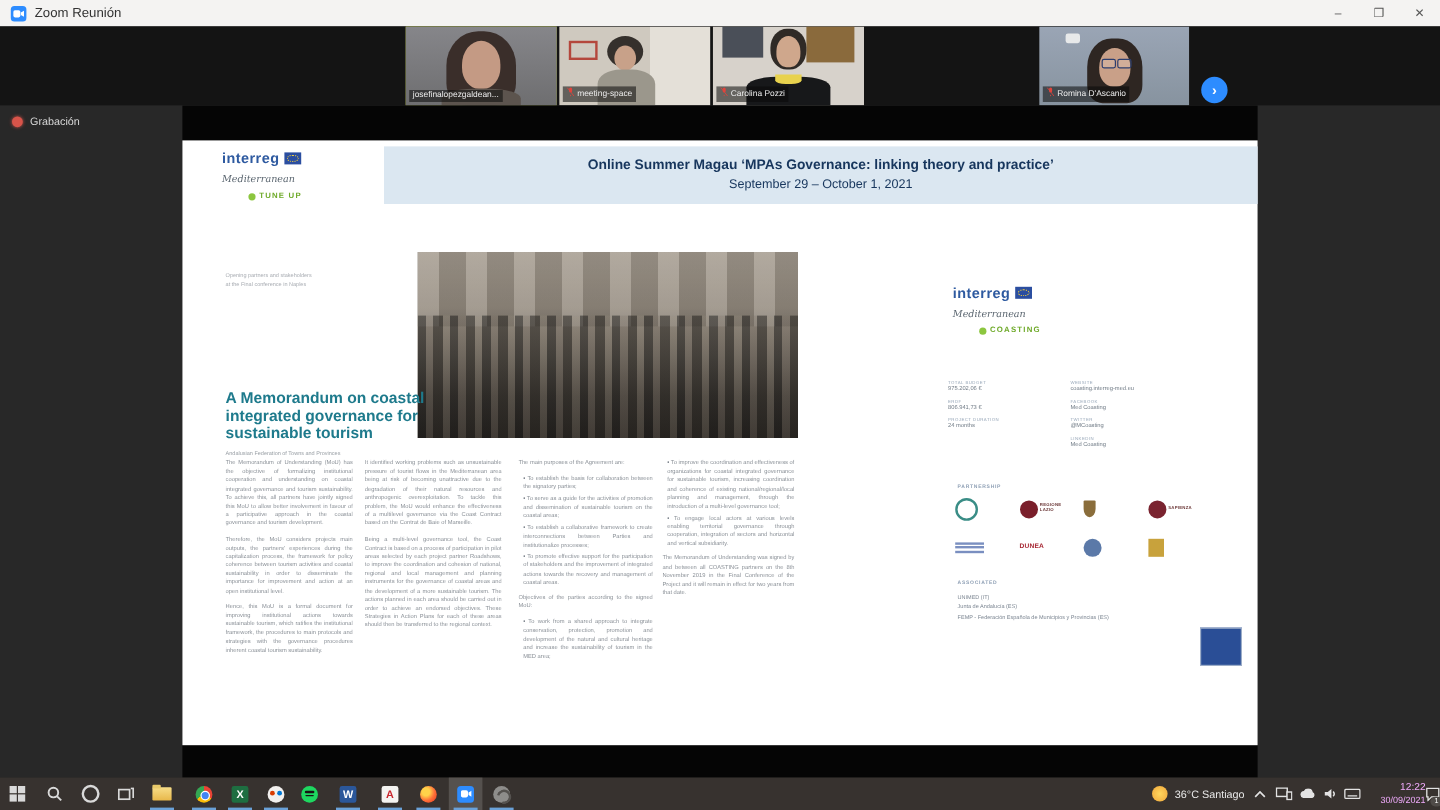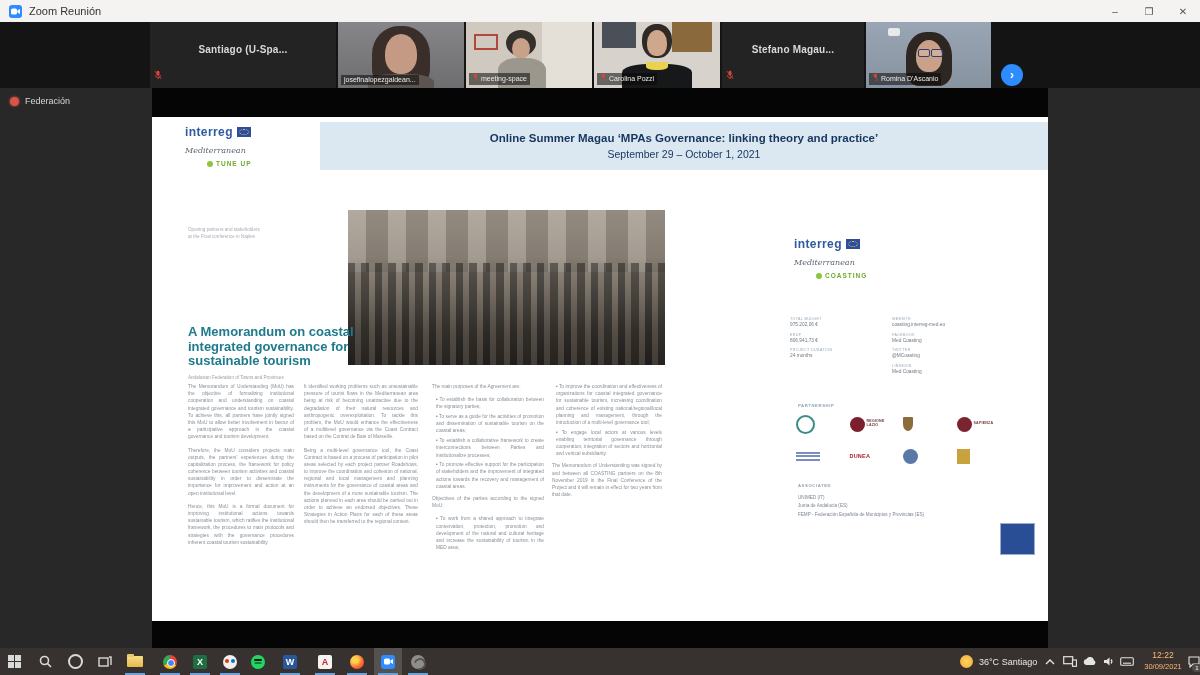--- a/index.html
+++ b/index.html
@@ -148,21 +148,21 @@
   .spotify{width:14px;height:14px;border-radius:50%;background:#1ed760;position:relative;}
   .spotify::before{content:"";position:absolute;left:3px;top:4px;width:8px;height:2px;border-radius:2px;background:#191414;box-shadow:0 3px 0 -0.5px #191414;}
   .firefox{width:14px;height:14px;border-radius:50%;background:radial-gradient(circle at 35% 35%,#ffd24a 0 25%,#ff7139 55%,#e3301c 100%);}
   .zoomapp{width:14px;height:14px;border-radius:3px;background:#2d8cff;display:flex;align-items:center;justify-content:center;}
   .swirl{width:14px;height:14px;border-radius:50%;background:#8e8d8b;position:relative;}
   .swirl::after{content:"";position:absolute;left:3px;top:3px;width:8px;height:8px;border:2px solid #55524f;border-radius:50%;border-left-color:transparent;transform:rotate(-30deg);}
   #weather{position:absolute;left:960px;top:0;height:27px;display:flex;align-items:center;gap:6px;}
   #weather .sun{width:13px;height:13px;border-radius:50%;background:radial-gradient(#ffd75e,#f0a63a);}
   #weather .wtxt{font-size:9px;color:#e8e8e8;}
   .trayic{position:absolute;top:0;height:27px;display:flex;align-items:center;justify-content:center;width:20px;color:#e3e3e3;}
-  #clockblk{position:absolute;left:1138px;top:2px;width:50px;text-align:center;color:#fdba74;line-height:11px;}
+  #clockblk{position:absolute;left:1138px;top:2px;width:50px;text-align:right;color:#f0abfc;line-height:11px;}
   #clockblk .t{font-size:8.5px;}
   #clockblk .d{font-size:7.5px;}
   #actioncenter{position:absolute;left:1188px;top:0;width:12px;height:27px;}
   #actioncenter .badge{position:absolute;right:-2px;bottom:3px;min-width:8px;height:8px;border-radius:4px;
       background:#4f4b48;color:#fff;font-size:6px;line-height:8px;text-align:center;padding:0 1px;}
 </style>
 </head>
 <body>
 
 <div id="screen">
@@ -176,31 +176,20 @@
     </span>
     <span class="wtitle">Zoom Reunión</span>
     <span class="wctrls">
       <span class="wctrl">–</span>
       <span class="wctrl">❐</span>
       <span class="wctrl">✕</span>
     </span>
   </div>
 
   <div id="strip" class="abs">
-    <div class="tile" style="left:150px;width:186px;">
-      <span class="centername">Santiago  (U-Spa...</span>
-      <span class="miconly">
-        <svg width="8" height="10" viewBox="0 0 10 12">
-            <rect x="3.2" y="0.8" width="3.6" height="6" rx="1.8" fill="#e0443c"></rect>
-            <path d="M1.8 6.2a3.2 3.2 0 0 0 6.4 0" stroke="#e0443c" stroke-width="1" fill="none"></path>
-            <line x1="5" y1="9.6" x2="5" y2="11.2" stroke="#e0443c" stroke-width="1"></line>
-            <line x1="1" y1="1" x2="9" y2="11" stroke="#e0443c" stroke-width="1"></line>
-          </svg>
-      </span>
-    </div>
 
     <div class="tile active-border" style="left:338px;width:126px;">
       <div class="portrait p-j">
           <span class="hair"></span>
           <span class="face"></span>
           <span class="body"></span>
         </div>
       <span class="namelabel">
           <span>josefinalopezgaldean...</span>
         </span>
@@ -235,31 +224,20 @@
       <span class="namelabel">
         <span><svg width="7" height="9" viewBox="0 0 10 12">
               <rect x="3.2" y="0.8" width="3.6" height="6" rx="1.8" fill="#e0443c"></rect>
               <line x1="5" y1="9.6" x2="5" y2="11.2" stroke="#e0443c" stroke-width="1"></line>
               <line x1="1" y1="1" x2="9" y2="11" stroke="#e0443c" stroke-width="1"></line>
             </svg></span>
         <span>Carolina Pozzi</span>
       </span>
     </div>
 
-    <div class="tile" style="left:722px;width:142px;">
-      <span class="centername">Stefano  Magau...</span>
-      <span class="miconly">
-        <svg width="8" height="10" viewBox="0 0 10 12">
-            <rect x="3.2" y="0.8" width="3.6" height="6" rx="1.8" fill="#e0443c"></rect>
-            <path d="M1.8 6.2a3.2 3.2 0 0 0 6.4 0" stroke="#e0443c" stroke-width="1" fill="none"></path>
-            <line x1="5" y1="9.6" x2="5" y2="11.2" stroke="#e0443c" stroke-width="1"></line>
-            <line x1="1" y1="1" x2="9" y2="11" stroke="#e0443c" stroke-width="1"></line>
-          </svg>
-      </span>
-    </div>
 
     <div class="tile" style="left:866px;width:125px;">
       <div class="portrait p-r">
           <span class="thermo"></span>
           <span class="hair"></span>
           <span class="face"></span>
           <span class="gl"></span>
           <span class="gl gl2"></span>
         </div>
       <span class="namelabel">
@@ -273,21 +251,21 @@
     </div>
   </div>
 
   <div id="sharebg" class="abs"></div>
   <div id="letterbox" class="abs"></div>
 
   <div id="nextbtn" class="abs">›</div>
 
   <div id="grabacion" class="abs">
     <span class="dot"></span>
-    <span class="lbl">Federación</span>
+    <span class="lbl">Grabación</span>
   </div>
 
   <div id="slidepage" class="abs">
 
     <div class="abs ilogo" style="left:33px;top:8px;">
       <span class="brand">
           <span>interreg</span>
           <span class="euflag"></span>
         </span>
       <span class="script">Mediterranean</span>

